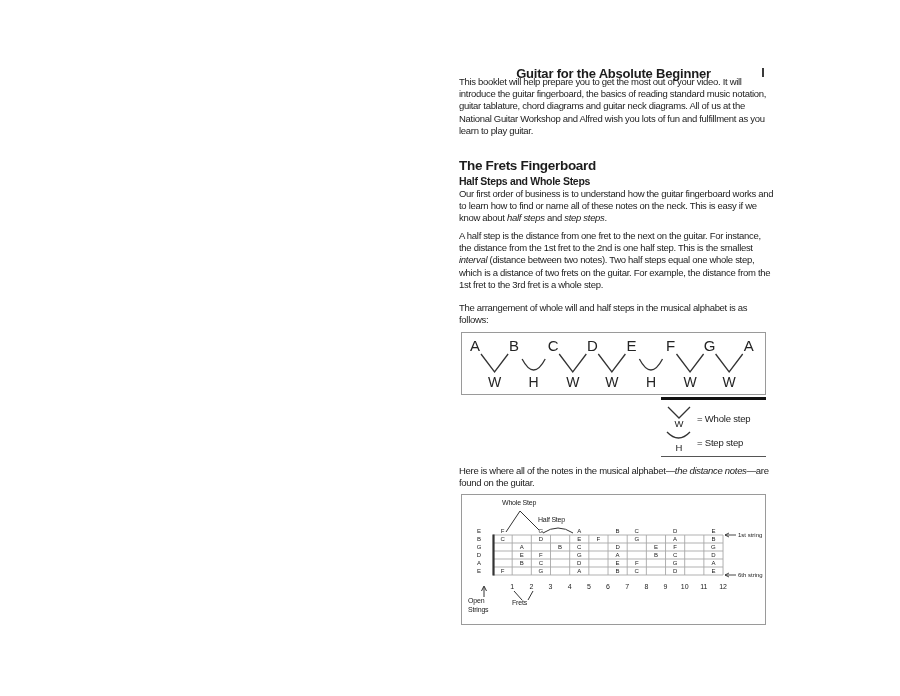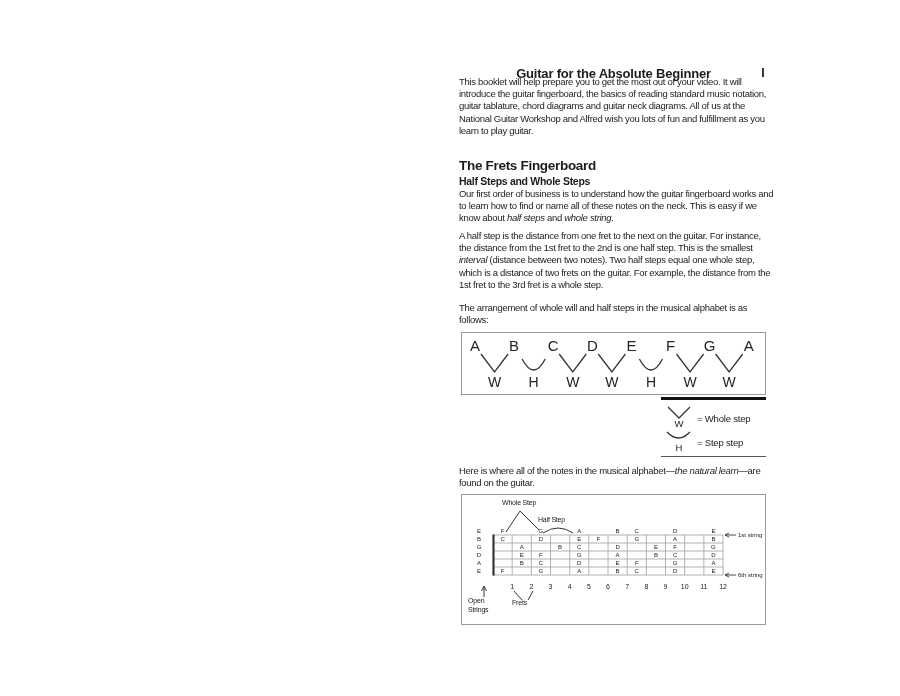--- a/index.html
+++ b/index.html
@@ -40,21 +40,21 @@
 
 <div class="abs ink-tick"></div>
 
 <div class="abs textcol title">Guitar for the Absolute Beginner</div>
 
 <div class="abs textcol para" style="top:76px;">This booklet will help prepare you to get the most out of your video. It will introduce the guitar fingerboard, the basics of reading standard music notation, guitar tablature, chord diagrams and guitar neck diagrams.  All of us at the National Guitar Workshop and Alfred wish you lots of fun and fulfillment as you learn to play guitar.</div>
 
 <div class="abs textcol h2">The Frets Fingerboard</div>
 <div class="abs textcol h3">Half Steps and Whole Steps</div>
 
-<div class="abs textcol para" style="top:188px;">Our first order of business is to understand how the guitar fingerboard works and to learn how to find or name all of these notes on the neck. This is easy if we know about <i>half steps</i> and <i>whole string</i>.</div>
+<div class="abs textcol para" style="top:188px;">Our first order of business is to understand how the guitar fingerboard works and to learn how to find or name all of these notes on the neck. This is easy if we know about <i>half steps</i> and <i>step steps</i>.</div>
 <div class="abs textcol para" style="top:230px;">A half step is the distance from one fret to the next on the guitar.  For instance, the distance from the 1st fret to the 2nd is one half step.  This is the smallest <i>interval</i> (distance between two notes).  Two half steps equal one whole step, which is a distance of two frets on the guitar.  For example, the distance from the 1st fret to the 3rd fret is a whole step.</div>
 <div class="abs textcol para" style="top:302px;">The arrangement of whole will and half steps in the musical alphabet is as follows:</div>
 
 <div class="abs alpha-box">
   <svg class="alpha-svg" viewBox="0 0 305 63" id="alpha-svg">
       <path d="M19,21 L32.55,39 L46.1,21" fill="none" stroke="#333" stroke-width="1.3"></path>
       <path d="M60.1,26 Q71.65,48 83.2,26" fill="none" stroke="#333" stroke-width="1.3"></path>
       <path d="M97.2,21 L110.75,39 L124.30000000000001,21" fill="none" stroke="#333" stroke-width="1.3"></path>
       <path d="M136.3,21 L149.85000000000002,39 L163.4,21" fill="none" stroke="#333" stroke-width="1.3"></path>
       <path d="M177.4,26 Q188.95,48 200.5,26" fill="none" stroke="#333" stroke-width="1.3"></path>
@@ -88,21 +88,21 @@
     <path d="M7,10 L18,21 L29,10" fill="none" stroke="#333" stroke-width="1.3"></path>
     <path d="M6,35 Q17.5,47 29,35" fill="none" stroke="#333" stroke-width="1.3"></path>
   </svg>
   <span class="legend-sym" style="left:11px;top:21px;">W</span>
   <span class="legend-txt" style="top:16px;">= Whole step</span>
   <span class="legend-sym" style="left:11px;top:45px;">H</span>
   <span class="legend-txt" style="top:40px;">= Step step</span>
   <div class="legend-underline"></div>
 </div>
 
-<div class="abs textcol para" style="top:465px;">Here is where all of the notes in the musical alphabet—<i>the natural learn</i>—are found on the guitar.</div>
+<div class="abs textcol para" style="top:465px;">Here is where all of the notes in the musical alphabet—<i>the distance notes</i>—are found on the guitar.</div>
 
 <div class="abs fret-box">
   <svg class="fret-svg" viewBox="0 0 302 128" id="fret-svg">
 
     <g stroke="#a8a8a8" stroke-width="0.9">
       <line x1="31" y1="40" x2="261" y2="40"></line>
         <line x1="31" y1="48" x2="261" y2="48"></line>
       <line x1="31" y1="56" x2="261" y2="56"></line>
         <line x1="31" y1="64" x2="261" y2="64"></line>
       <line x1="31" y1="72" x2="261" y2="72"></line>

